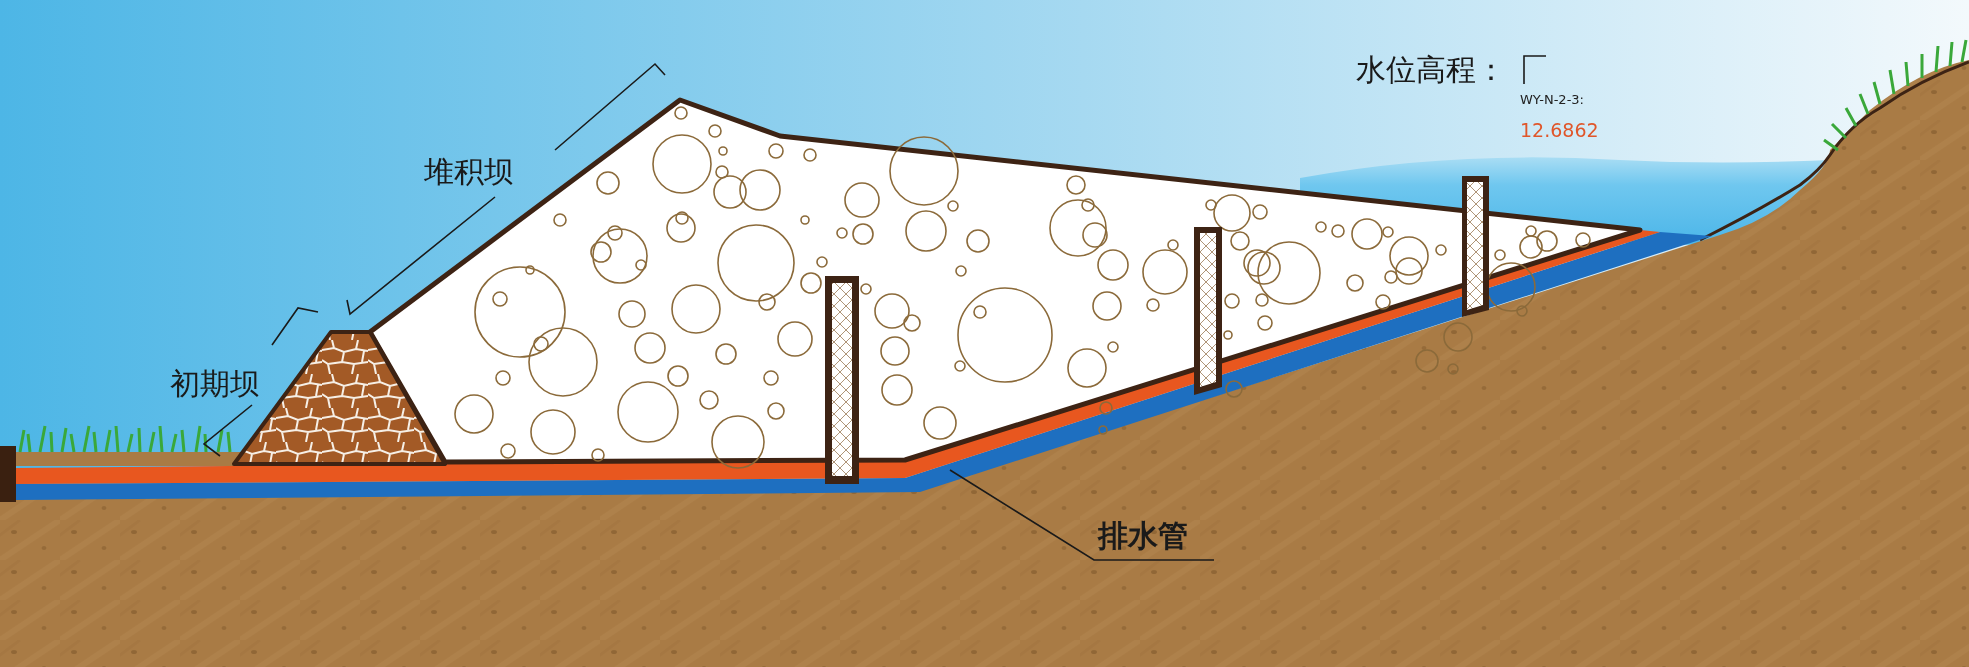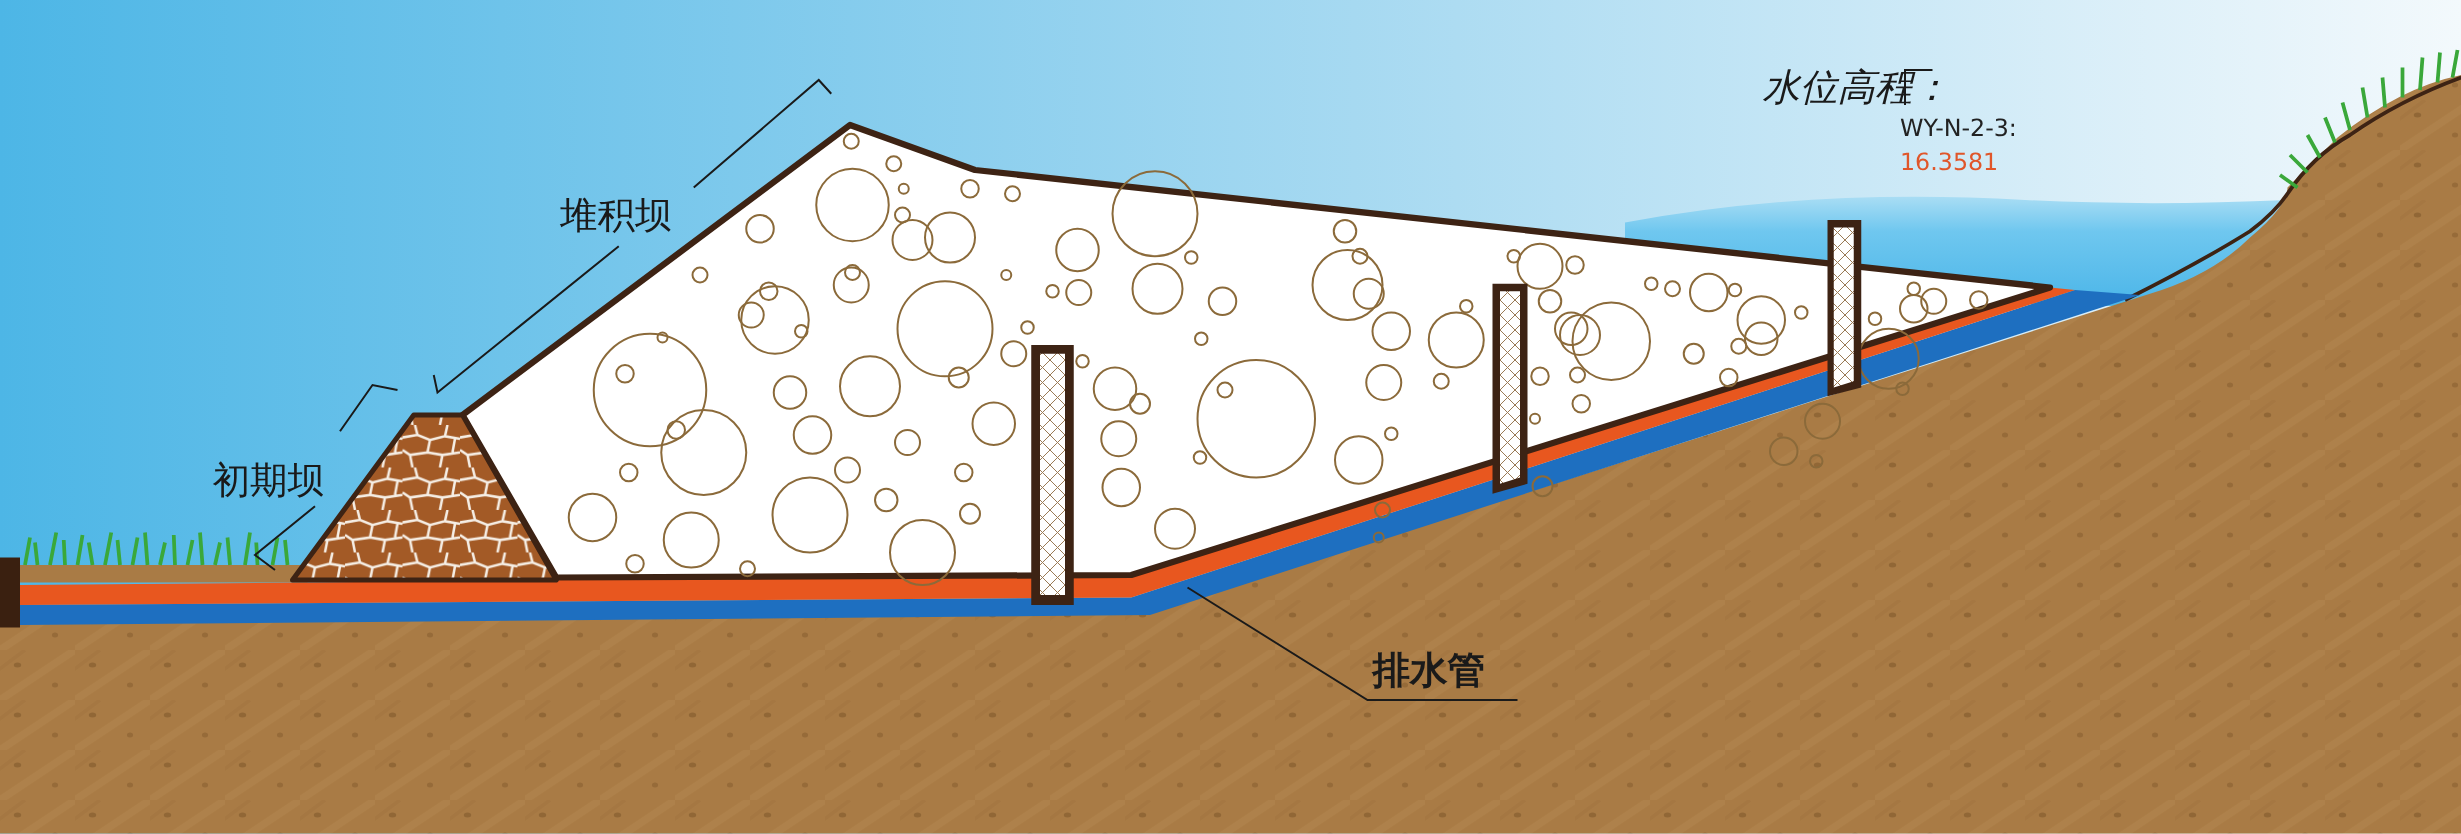--- a/index.html
+++ b/index.html
@@ -1,20 +1,20 @@
 <!DOCTYPE html>
 <html><head>
   <meta charset="utf-8">
   <style>
     html, body { margin: 0; padding: 0; }
     body { width: 1969px; height: 667px; overflow: hidden; background: #fff; position: relative; font-family: "DejaVu Sans", sans-serif; }
     #scene { position: absolute; left: 0; top: 0; width: 1969px; height: 667px; }
     .label { position: absolute; color: #1a1a1a; font-family: "DejaVu Sans", sans-serif; white-space: nowrap; }
     .lbl-big { font-size: 30px; }
-    .lbl-sensor { font-size: 19px; color: #222; }
+    .lbl-sensor { font-size: 13px; color: #222; }
     .lbl-value { font-size: 19px; color: #e0562a; }
   </style>
 </head>
 <body>
 
 <svg id="scene" viewBox="0 0 1969 667" xmlns="http://www.w3.org/2000/svg">
   <defs>
     <linearGradient id="skyGrad" x1="0" y1="0" x2="1" y2="0">
       <stop offset="0" stop-color="#4db6e6"></stop>
       <stop offset="0.55" stop-color="#a6d9f1"></stop>
@@ -191,17 +191,17 @@
 
   <g stroke="#1a1a1a" stroke-width="1.6" fill="none">
     <path d="M318 312 L298 308 L272 345 M252 405 L204 444 L220 456"></path>
     <path d="M347 300 L350 314 L495 197 M555 150 L655 64 L665 75"></path>
     <path d="M950 470 L1094 560 L1214 560"></path>
     <path d="M1524 84 L1524 56 L1546 56"></path>
   </g>
 </svg>
 
 <div class="label lbl-big" style="left:170px; top:364px;">初期坝</div>
-<div class="label lbl-big" style="left:448px; top:152px;">堆积坝</div>
+<div class="label lbl-big" style="left:424px; top:152px;">堆积坝</div>
 <div class="label lbl-big" style="left:1098px; top:516px;font-weight:bold;">排水管</div>
-<div class="label lbl-big" style="left:1410px; top:50px;font-style:italic;">水位高程：</div>
+<div class="label lbl-big" style="left:1356px; top:50px;">水位高程：</div>
 <div class="label lbl-sensor" style="left:1520px; top:92px;">WY-N-2-3:</div>
-<div class="label lbl-value" style="left:1520px; top:119px;">16.3581</div>
+<div class="label lbl-value" style="left:1520px; top:119px;">12.6862</div>
 
 </body></html>

